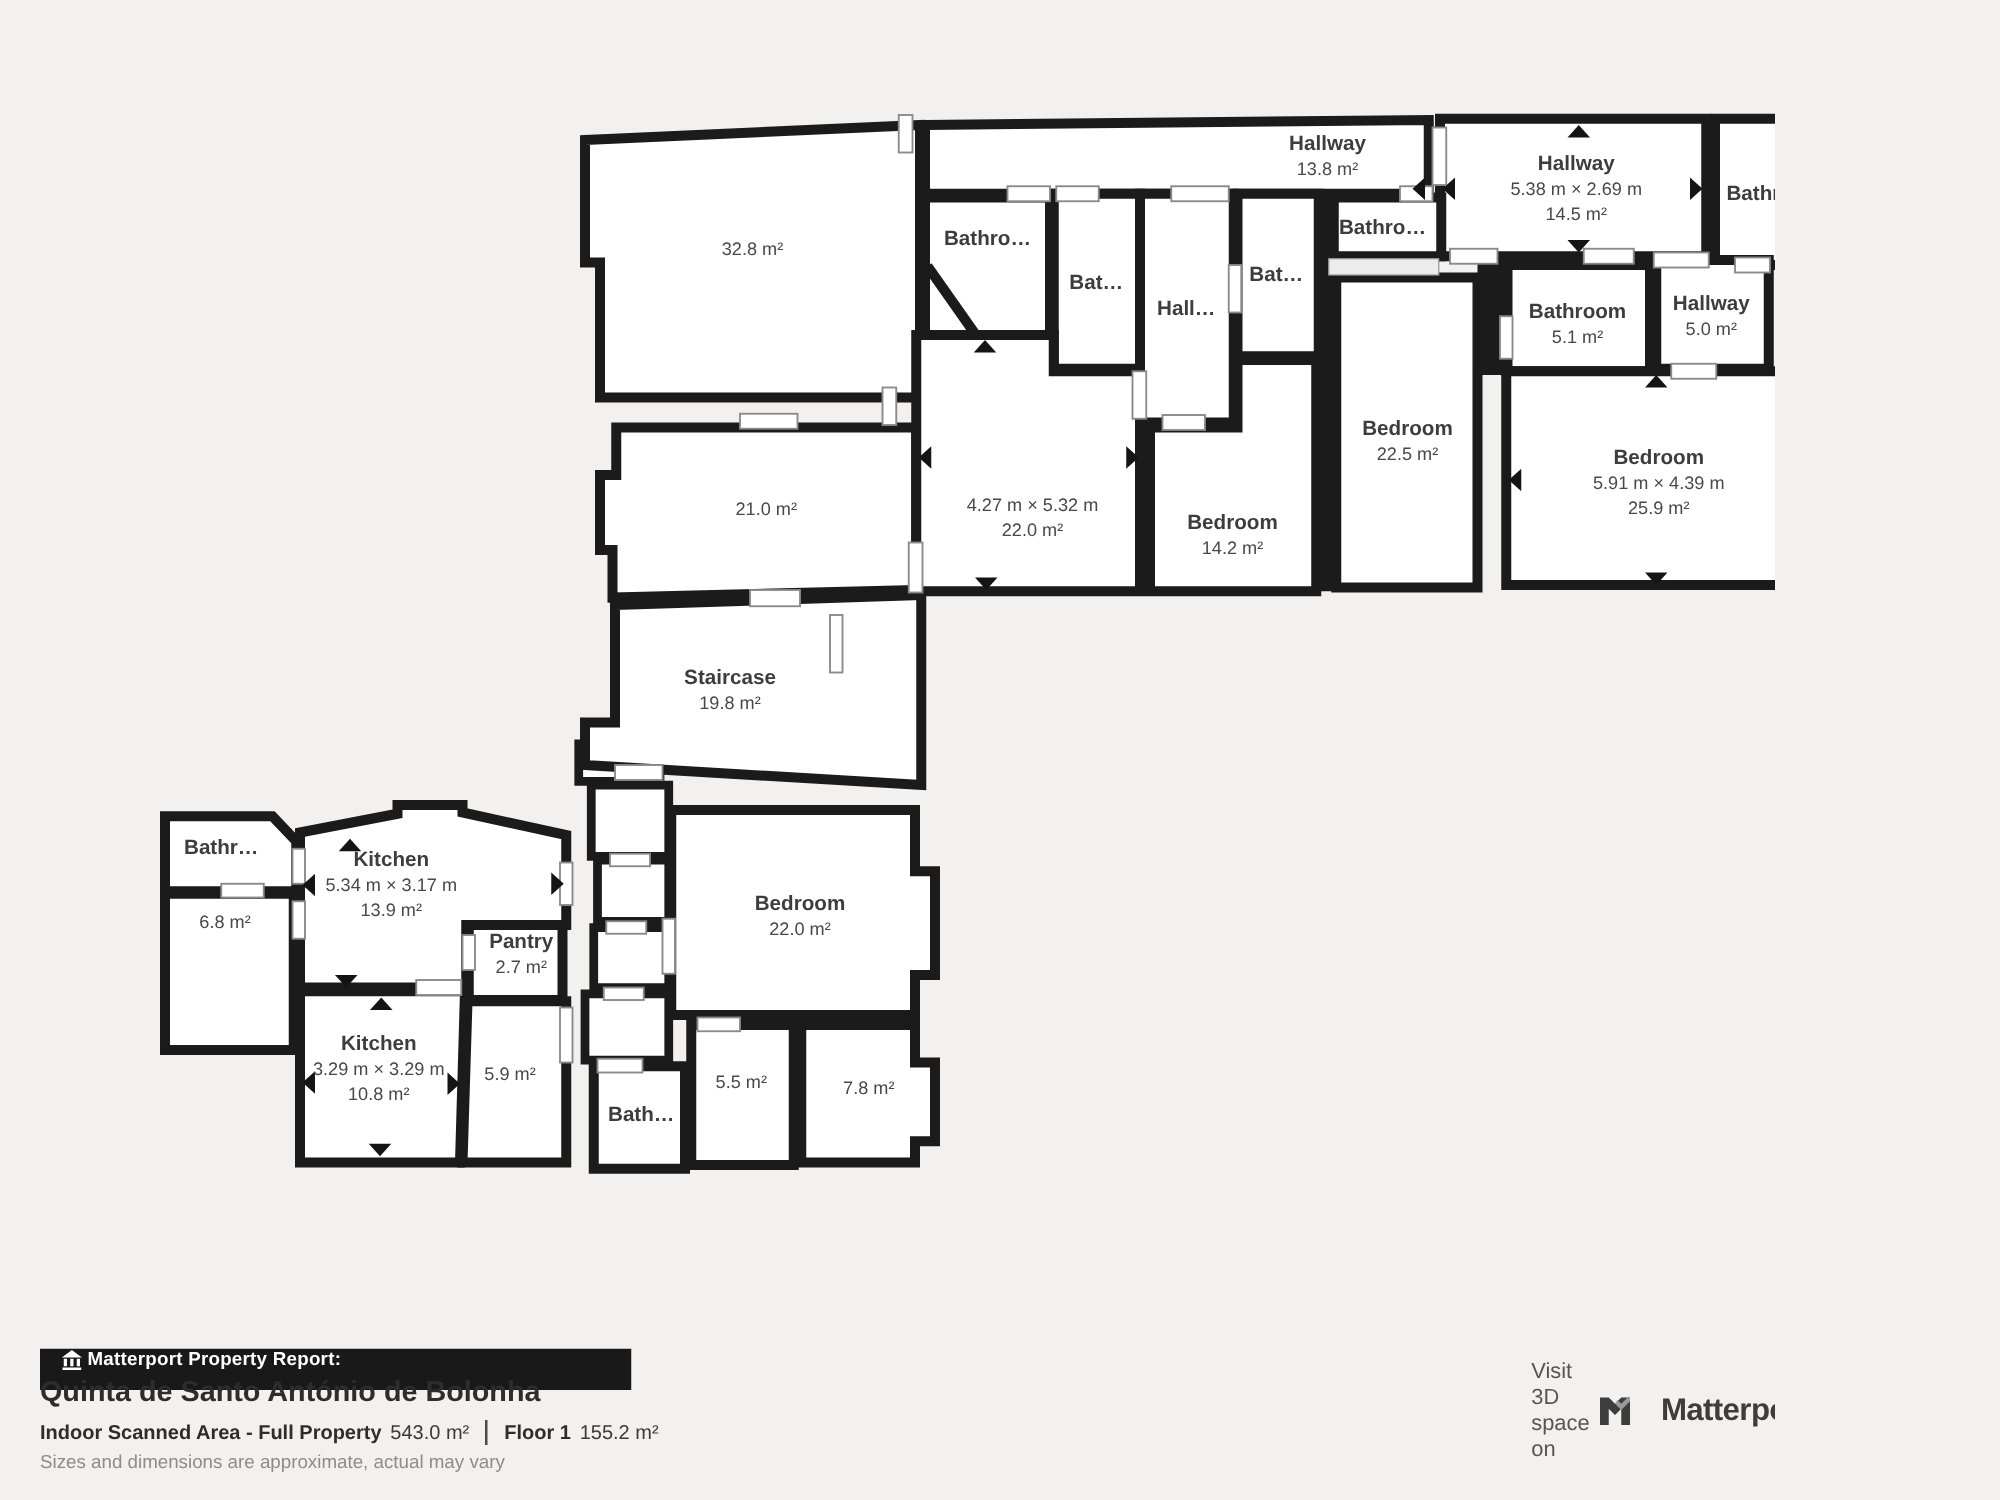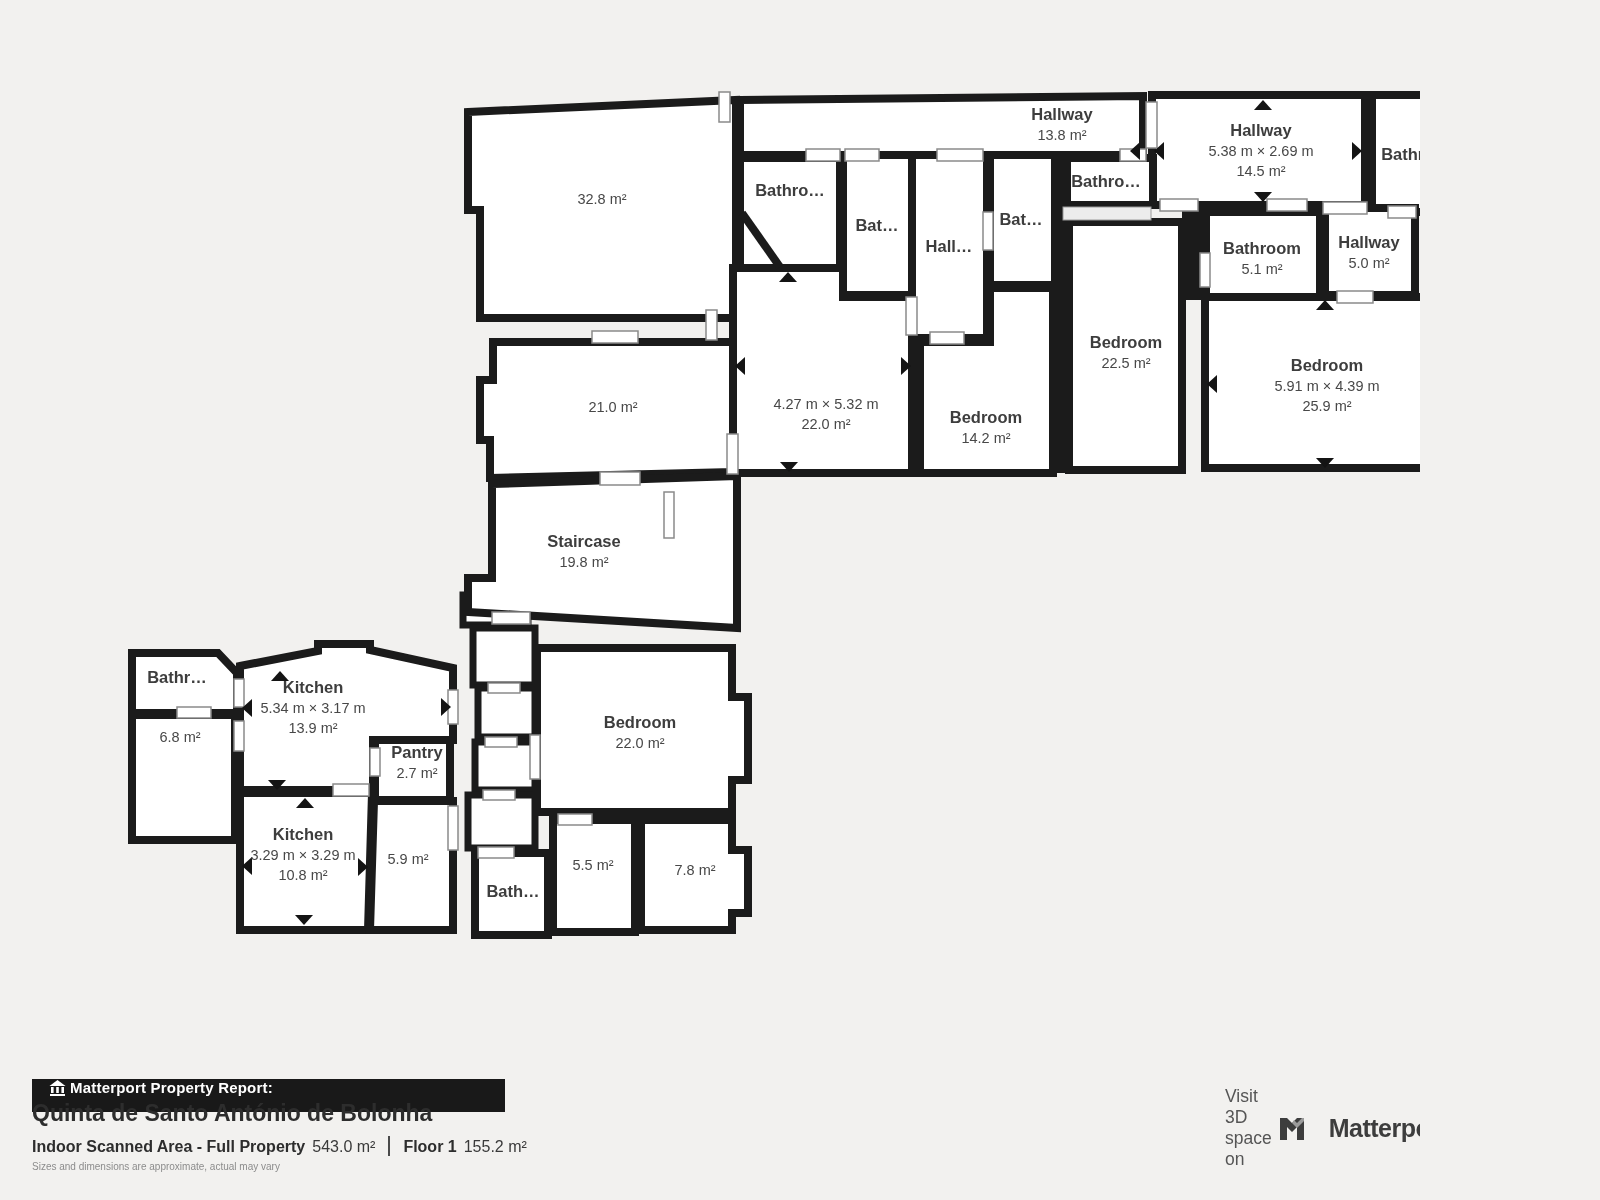--- a/index.html
+++ b/index.html
@@ -17,21 +17,21 @@
   .rsub{font-family:"Liberation Sans",sans-serif;font-size:14.5px;fill:#484848;}
 
   .report-bar{position:absolute;left:32px;top:1059px;width:473px;height:33px;background:#191919;
               color:#fff;display:flex;align-items:flex-start;box-sizing:border-box;padding-left:16px;gap:3px;margin-top:20px;}
   .report-bar .bar-label{font-size:15px;font-weight:bold;letter-spacing:.2px;}
   .prop-title{position:absolute;left:32px;top:1100px;font-size:23px;font-weight:bold;color:#2d2d2d;}
   .stats{position:absolute;left:32px;top:1136px;font-size:16px;color:#2d2d2d;display:flex;align-items:flex-end;}
   .stats .lbl{font-weight:bold;}
   .stats .val{font-weight:normal;color:#3a3a3a;margin-left:7px;}
   .stats .divider{width:2px;height:20px;background:#4a4a4a;margin:0 13px;}
-  .disclaimer{position:absolute;left:32px;top:1161px;font-size:10px;color:#8c8c8c;}
+  .disclaimer{position:absolute;left:32px;top:1161px;font-size:15px;color:#8c8c8c;}
 
   .mp-block{position:absolute;left:1225px;top:1086px;width:200px;display:flex;flex-direction:row;align-items:center;gap:5px;}
   .visit-label{font-size:17.5px;color:#555;}
   .mp-logo-row{display:flex;align-items:center;gap:22px;}
   .mp-wordmark{font-size:25px;font-weight:bold;color:#3d3d3d;letter-spacing:-.5px;}
   .qr-box{position:absolute;left:1441px;top:1060px;width:119px;height:121px;background:#ffffff;
           display:flex;align-items:center;justify-content:center;}
 </style>
 </head>
 <body>

